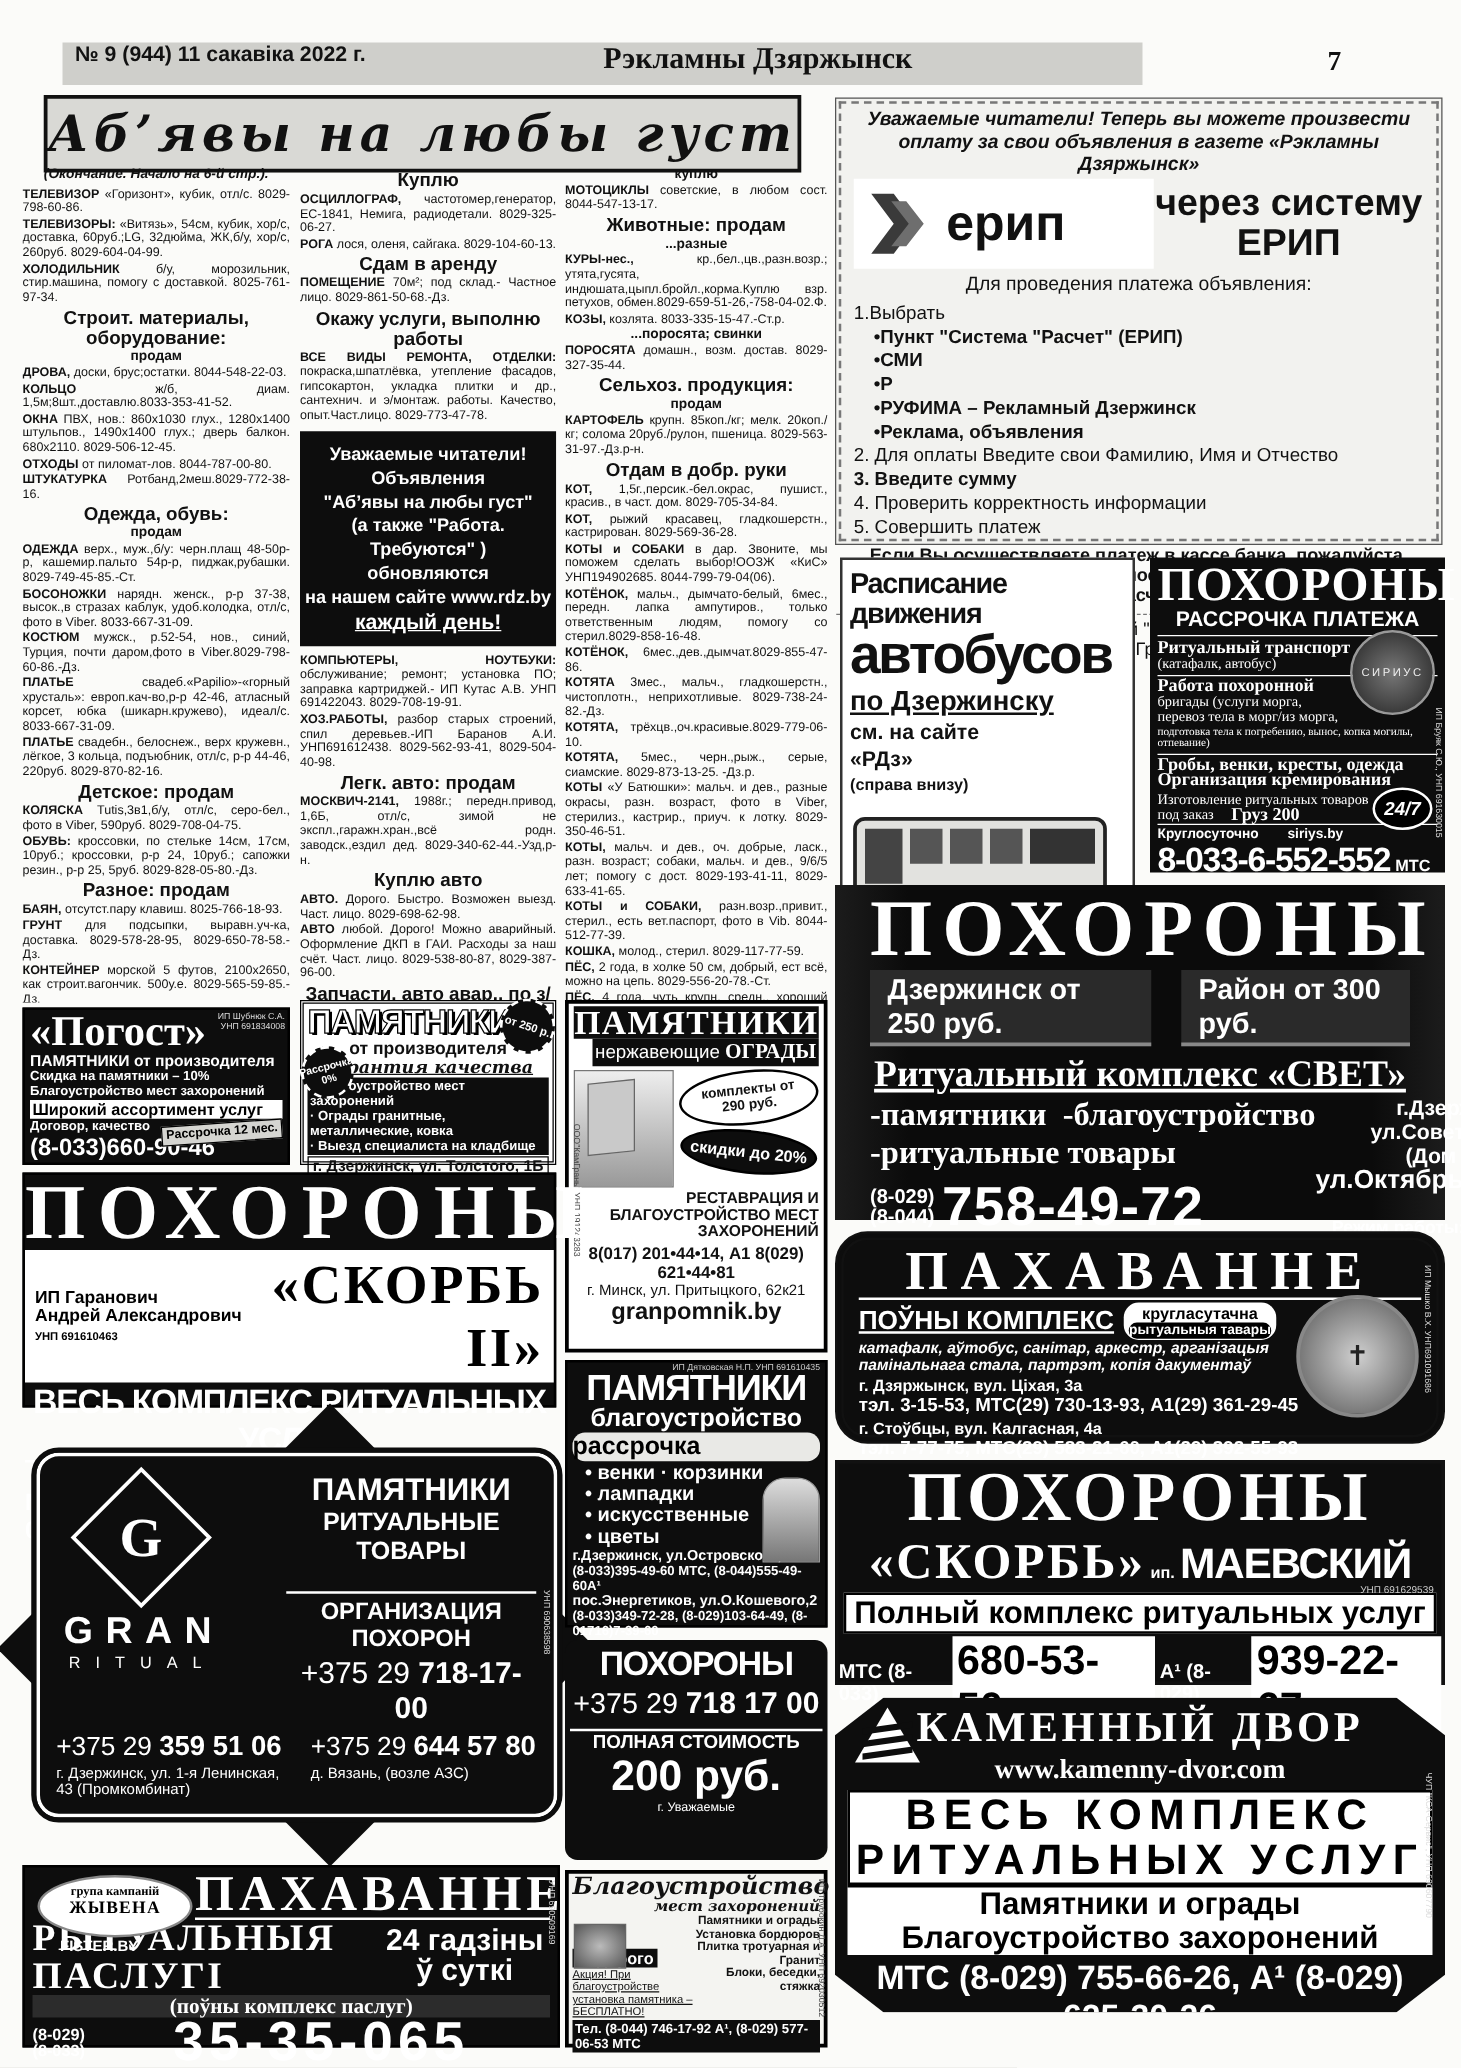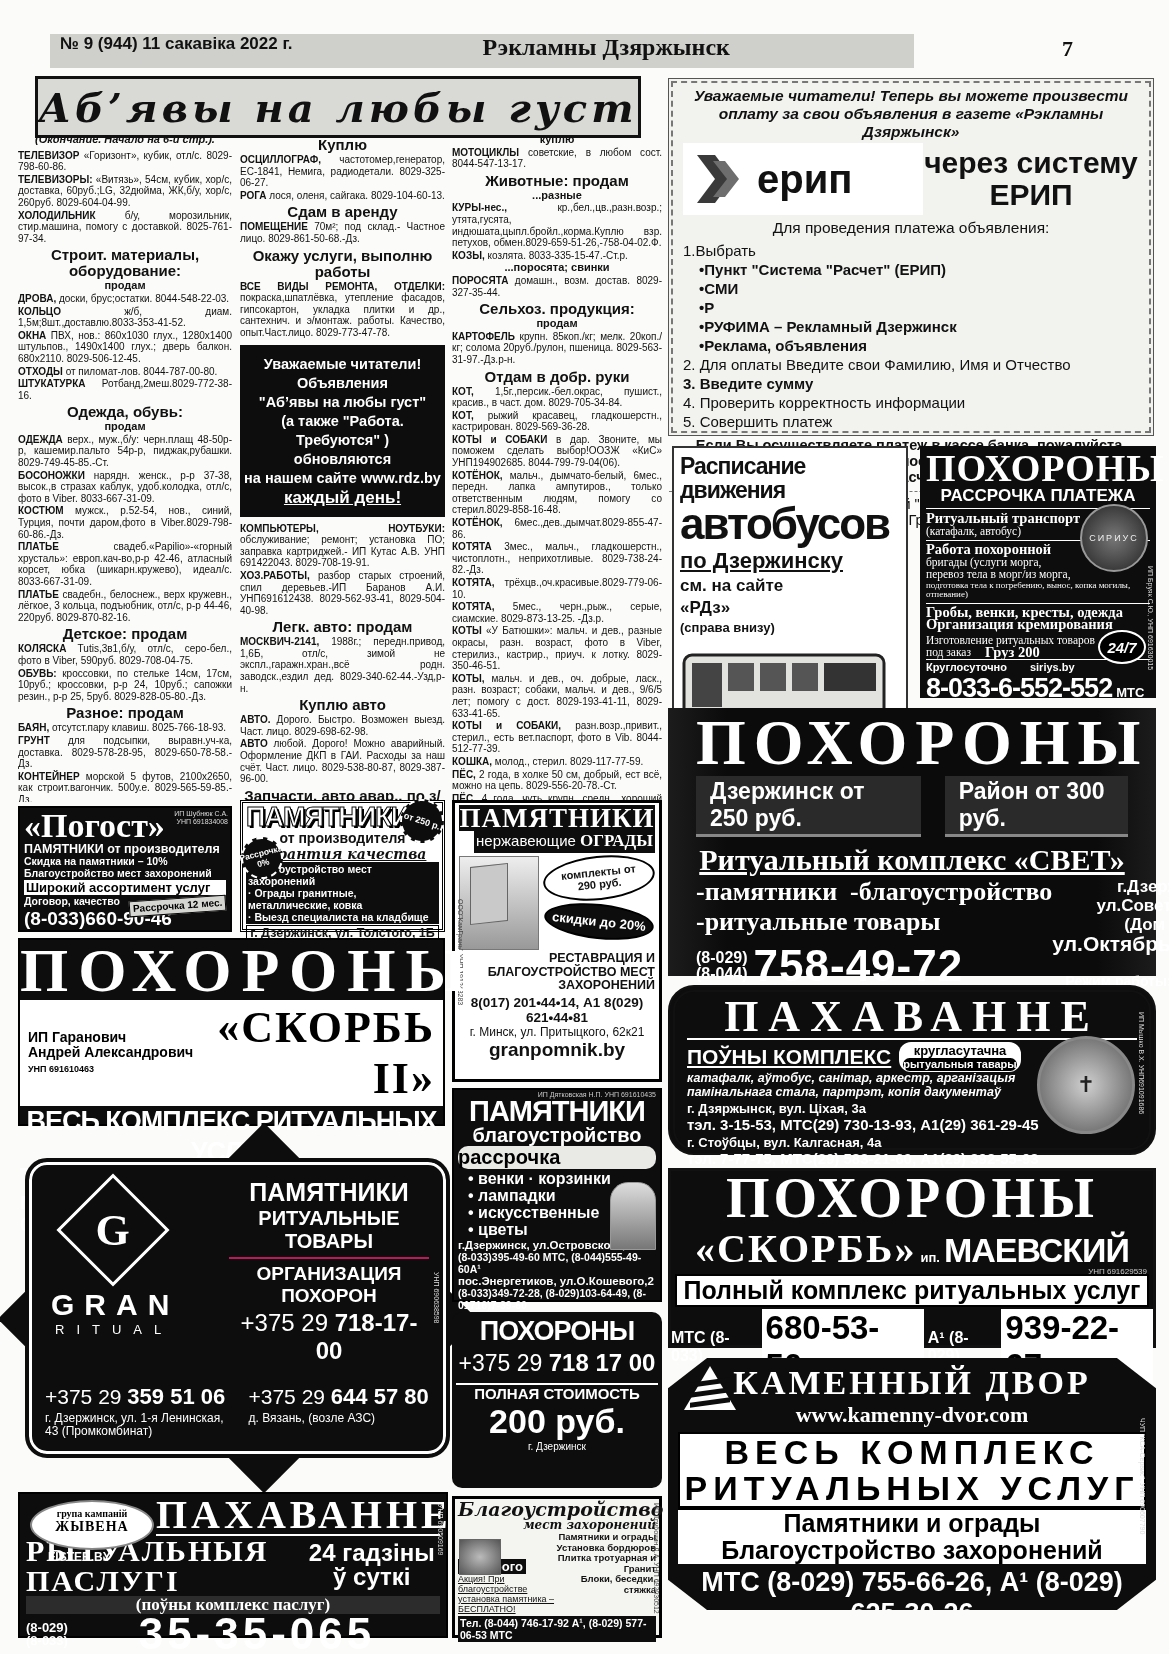--- a/index.html
+++ b/index.html
@@ -143,21 +143,21 @@
   #gran{left:25px;top:1132px;width:425px;height:352px;}
   #gran .inner{position:absolute;inset:26px 0;background:#0d0d0d;border-radius:22px;border:4px solid #0d0d0d;box-shadow:0 0 0 3px #fff inset;color:#fff;padding:14px 16px;box-sizing:border-box;}
   #gran .spike{position:absolute;width:54px;height:54px;background:#0d0d0d;transform:rotate(45deg);}
   #gran .s1{left:212px;top:2px;} #gran .s2{left:212px;bottom:2px;} #gran .s3{left:-16px;top:160px;} #gran .s4{right:-16px;top:160px;}
   #granlogo{width:74px;height:74px;border:3px solid #fff;transform:rotate(45deg);display:flex;align-items:center;justify-content:center;margin:14px 0 18px 28px;}
   #granlogo span{transform:rotate(-45deg);font-family:"Liberation Serif",serif;font-size:44px;font-weight:bold;}
   #gran .gr1{font-size:30px;font-weight:bold;letter-spacing:10px;margin-left:6px;}
   #gran .gr2{font-size:13px;letter-spacing:12px;margin-left:10px;}
   #gran .rt{position:absolute;left:200px;top:16px;width:200px;text-align:center;}
   #gran .rt .l1{font-weight:bold;font-size:25px;}
-  #gran .rt .l2{font-weight:bold;font-size:20px;border-bottom:2px solid #be185d;padding-bottom:4px;}
+  #gran .rt .l2{font-weight:bold;font-size:20px;border-bottom:2px solid #ffffff;padding-bottom:20px;}
   #gran .rt .l3{font-weight:bold;font-size:19px;margin-top:4px;}
   #gran .rt .ph0{font-size:24px;margin-top:2px;}
   #gran .cols{position:absolute;left:16px;bottom:16px;right:16px;display:flex;gap:22px;}
   #gran .ph{font-size:21px;}
   #gran .ph b{font-size:22px;}
   #gran .ad{font-size:12px;line-height:13px;margin-top:2px;}
   
   #granelement{left:452px;top:1088px;width:210px;height:214px;background:#0d0d0d;color:#fff;box-sizing:border-box;border:2px solid #000;padding:1px 4px;}
   #granelement .ip{font-size:7px;text-align:right;color:#ccc;}
   #granelement .t1{font-weight:bold;font-size:29px;line-height:27px;text-align:center;letter-spacing:-1px;}
@@ -574,21 +574,21 @@
     <div class="adr">пос.Энергетиков, ул.О.Кошевого,2</div>
     <div class="phl">(8-033)349-72-28, (8-029)103-64-49, (8-01716)7-39-60</div>
     <div class="site">granelement.by</div>
   </div>
 
   <div class="abs" id="p200">
     <div class="t1">ПОХОРОНЫ</div>
     <div class="ph"><span>+375 29</span> <b>718 17 00</b></div>
     <div class="st" style="border-top:2px solid #fff;">ПОЛНАЯ СТОИМОСТЬ</div>
     <div class="pr">200 руб.</div>
-    <div class="ct">г. Дзержинск</div>
+    <div class="ct">г. Уважаемые</div>
   </div>
 
   <div class="abs" id="zhyvena">
     <div class="logo">
       <div class="g1">група кампаній</div>
         <div class="g2">ЖЫВЕНА</div>
     </div>
     <div class="fb">FISTER.BY</div>
     <div class="t1">ПАХАВАННЕ</div>
     <div style="display:flex;align-items:baseline;gap:14px;">

